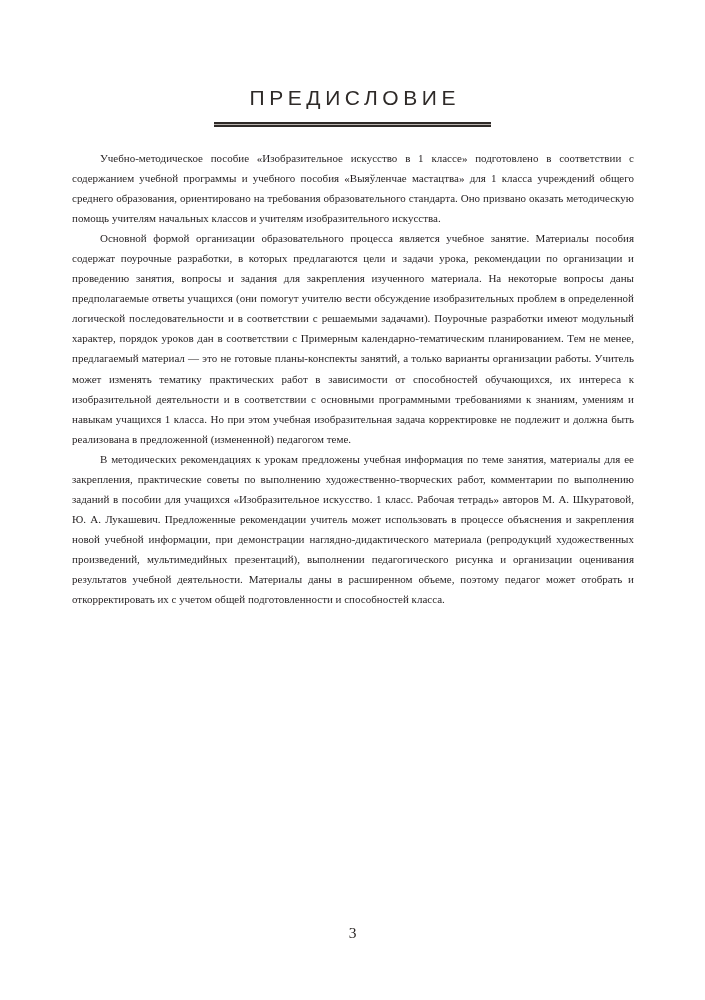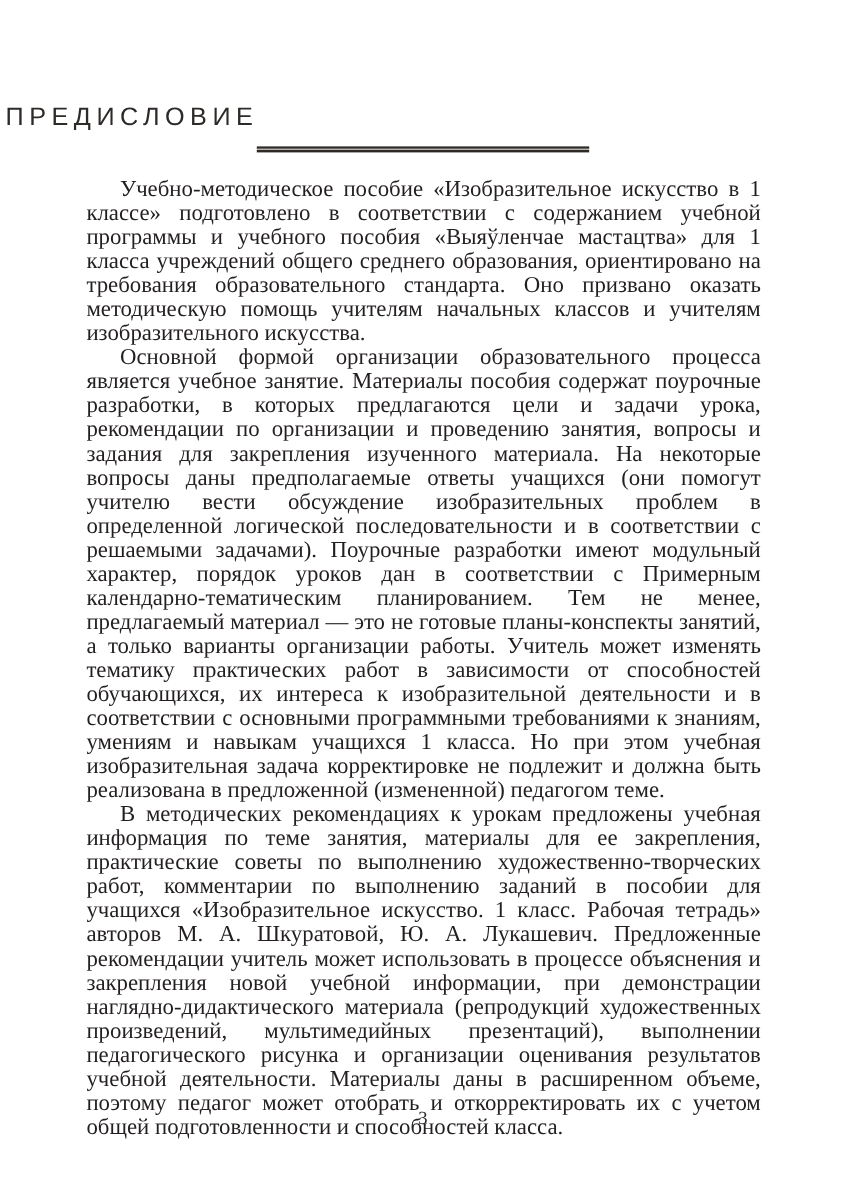--- a/index.html
+++ b/index.html
@@ -23,20 +23,21 @@
     inset: 0;
     background: #ffffff;
   }
 
   
   .heading-block {
     position: absolute;
     left: 0;
     right: 0;
     top: 86px;
+    text-align: center;
   }
 
   .page-title {
     font-family: "Liberation Sans", "DejaVu Sans", sans-serif;
     font-size: 21px;
     font-weight: 400;
     letter-spacing: 4.6px;
     text-indent: 4.6px;
     color: #2e2a28;
     line-height: 1.1;
@@ -59,21 +60,21 @@
   .title-rule .bar.top    { top: 0px;   height: 1.6px; }
   .title-rule .bar.middle { top: 2.1px; height: 0.9px; background: #b9b3ae; }
   .title-rule .bar.bottom { top: 3.3px; height: 1.6px; }
 
   
   .body-text {
     position: absolute;
     left: 72px;
     top: 148px;
     width: 562px;
-    font-size: 19px;
+    font-size: 11px;
     line-height: 20.05px;
     text-align: justify;
     text-justify: inter-word;
     hyphens: manual;
   }
 
   .body-text p {
     margin: 0;
     text-indent: 28px;
     text-align: justify;

